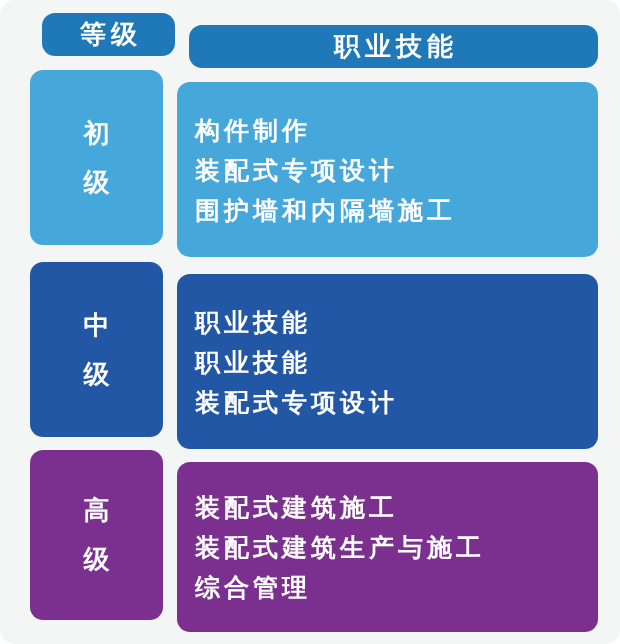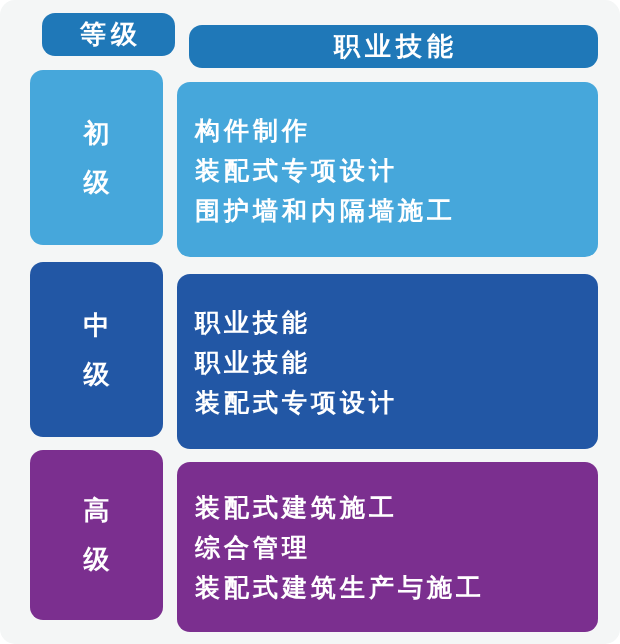--- a/index.html
+++ b/index.html
@@ -105,18 +105,18 @@
     </div>
   </div>
 
   <div class="row row-advanced">
     <div class="box lvl bg-advanced col-left">
       <span>高</span>
       <span>级</span>
     </div>
     <div class="box skills bg-advanced col-right">
       <span>装配式建筑施工</span>
+      <span>装配式建筑生产与施工</span>
       <span>综合管理</span>
-      <span>装配式建筑生产与施工</span>
     </div>
   </div>
 
 </div>
 
 </body></html>

